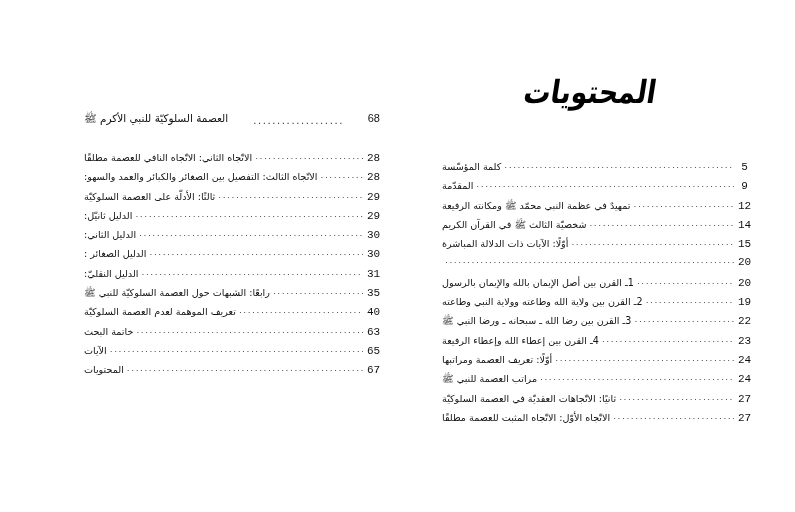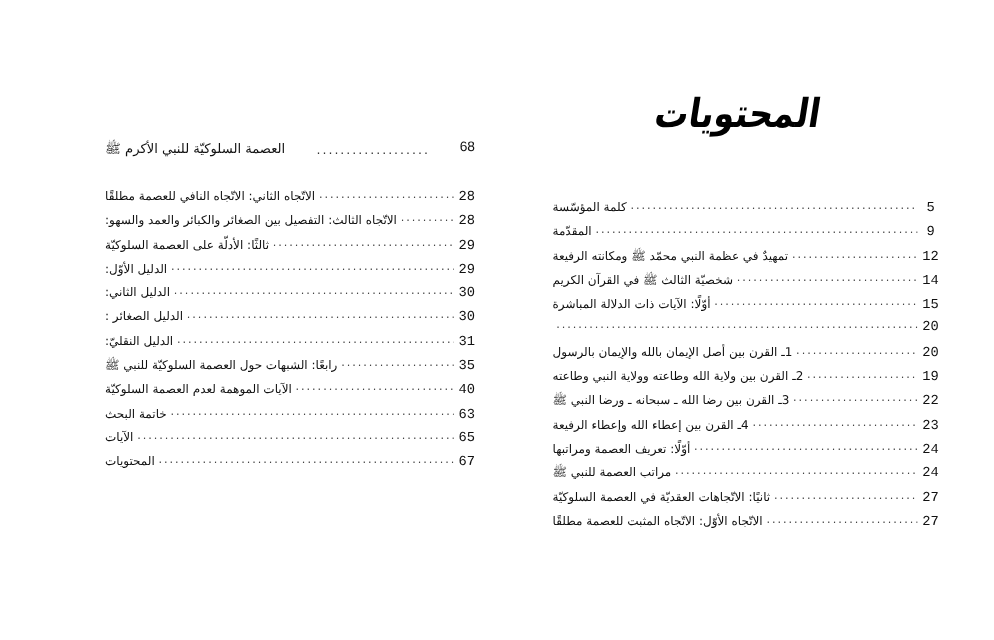--- a/index.html
+++ b/index.html
@@ -250,21 +250,21 @@
           <span class="entry-title">الاتّجاه الثالث: التفصيل بين الصغائر والكبائر والعمد والسهو:</span>
           <span class="entry-leader">.........................................................................................................................</span>
           <span class="entry-page">28</span>
         </div>
         <div class="toc-row">
           <span class="entry-title">ثالثًا: الأدلّة على العصمة السلوكيّة</span>
           <span class="entry-leader">.........................................................................................................................</span>
           <span class="entry-page">29</span>
         </div>
         <div class="toc-row">
-          <span class="entry-title">الدليل الأوّل:</span>
+          <span class="entry-title">الدليل ثانيّل:</span>
           <span class="entry-leader">.........................................................................................................................</span>
           <span class="entry-page">29</span>
         </div>
         <div class="toc-row">
           <span class="entry-title">الدليل الثاني:</span>
           <span class="entry-leader">.........................................................................................................................</span>
           <span class="entry-page">30</span>
         </div>
         <div class="toc-row">
           <span class="entry-title">الدليل الصغائر :</span>
@@ -275,21 +275,21 @@
           <span class="entry-title">الدليل النقليّ:</span>
           <span class="entry-leader">.........................................................................................................................</span>
           <span class="entry-page">31</span>
         </div>
         <div class="toc-row">
           <span class="entry-title">رابعًا: الشبهات حول العصمة السلوكيّة للنبي ﷺ</span>
           <span class="entry-leader">.........................................................................................................................</span>
           <span class="entry-page">35</span>
         </div>
         <div class="toc-row">
-          <span class="entry-title">الآيات الموهمة لعدم العصمة السلوكيّة</span>
+          <span class="entry-title">تعريف الموهمة لعدم العصمة السلوكيّة</span>
           <span class="entry-leader">.........................................................................................................................</span>
           <span class="entry-page">40</span>
         </div>
         <div class="toc-row">
           <span class="entry-title">خاتمة البحث</span>
           <span class="entry-leader">.........................................................................................................................</span>
           <span class="entry-page">63</span>
         </div>
         <div class="toc-row">
           <span class="entry-title">الآيات</span>

